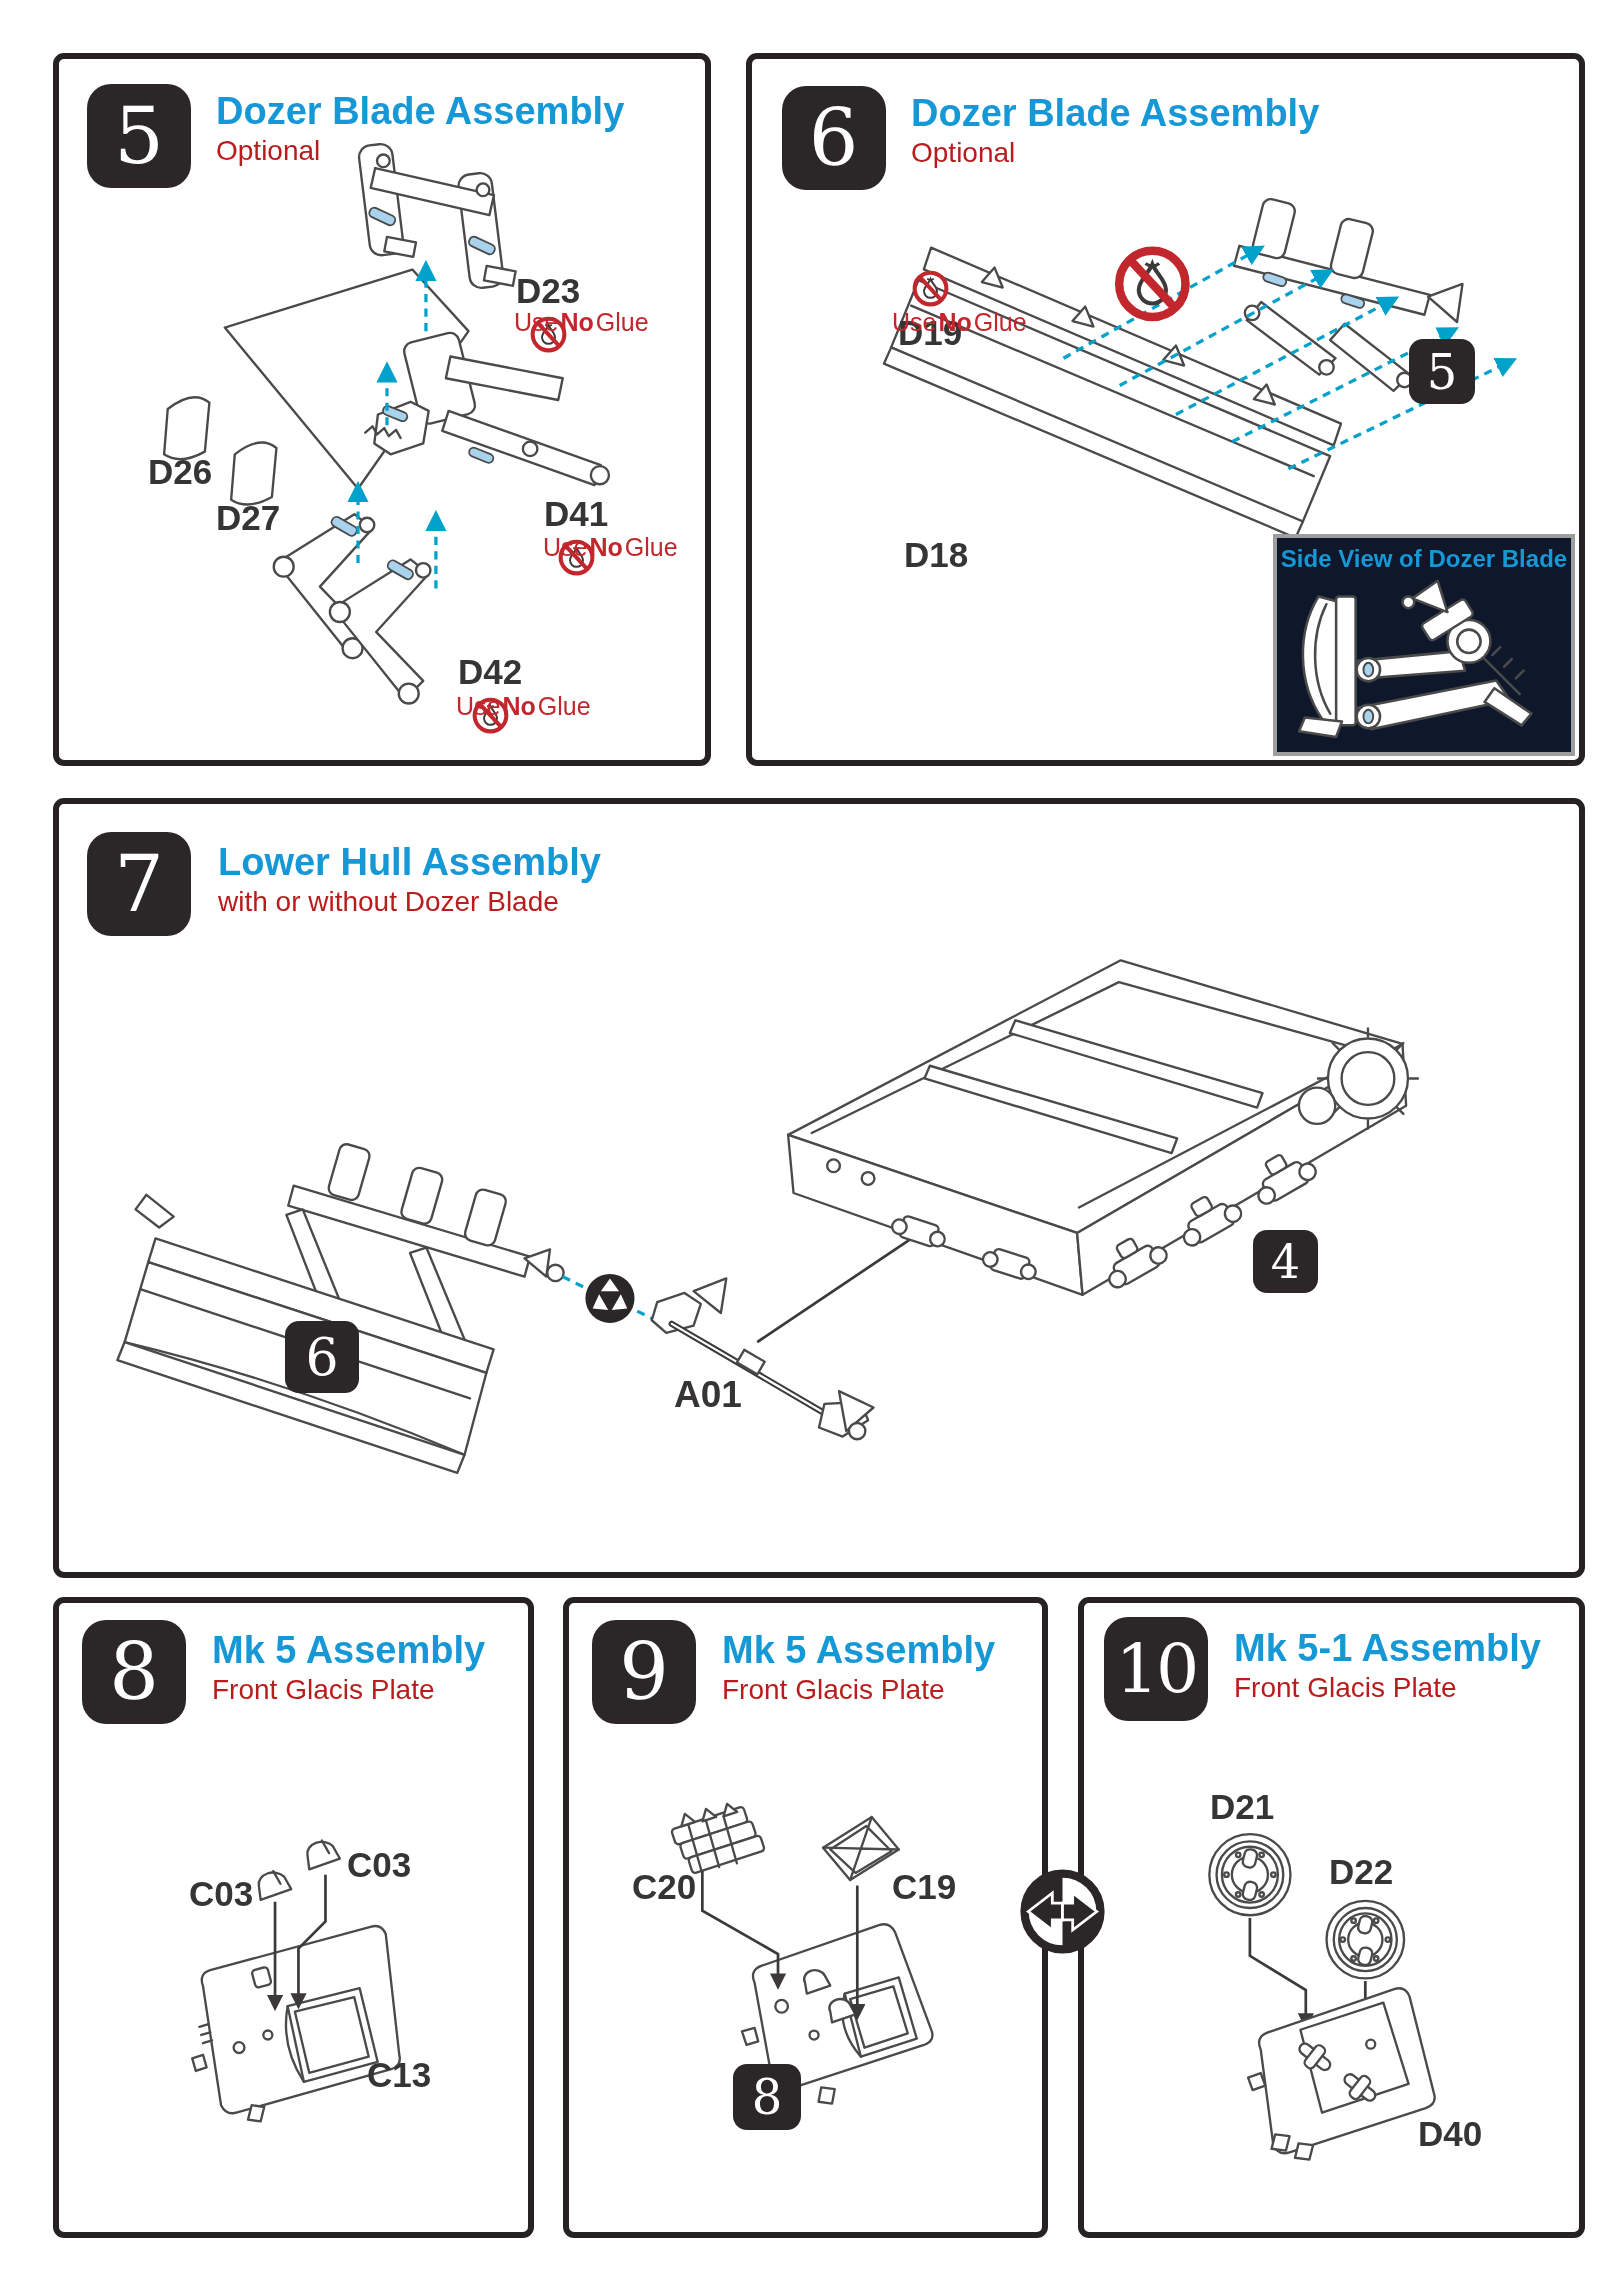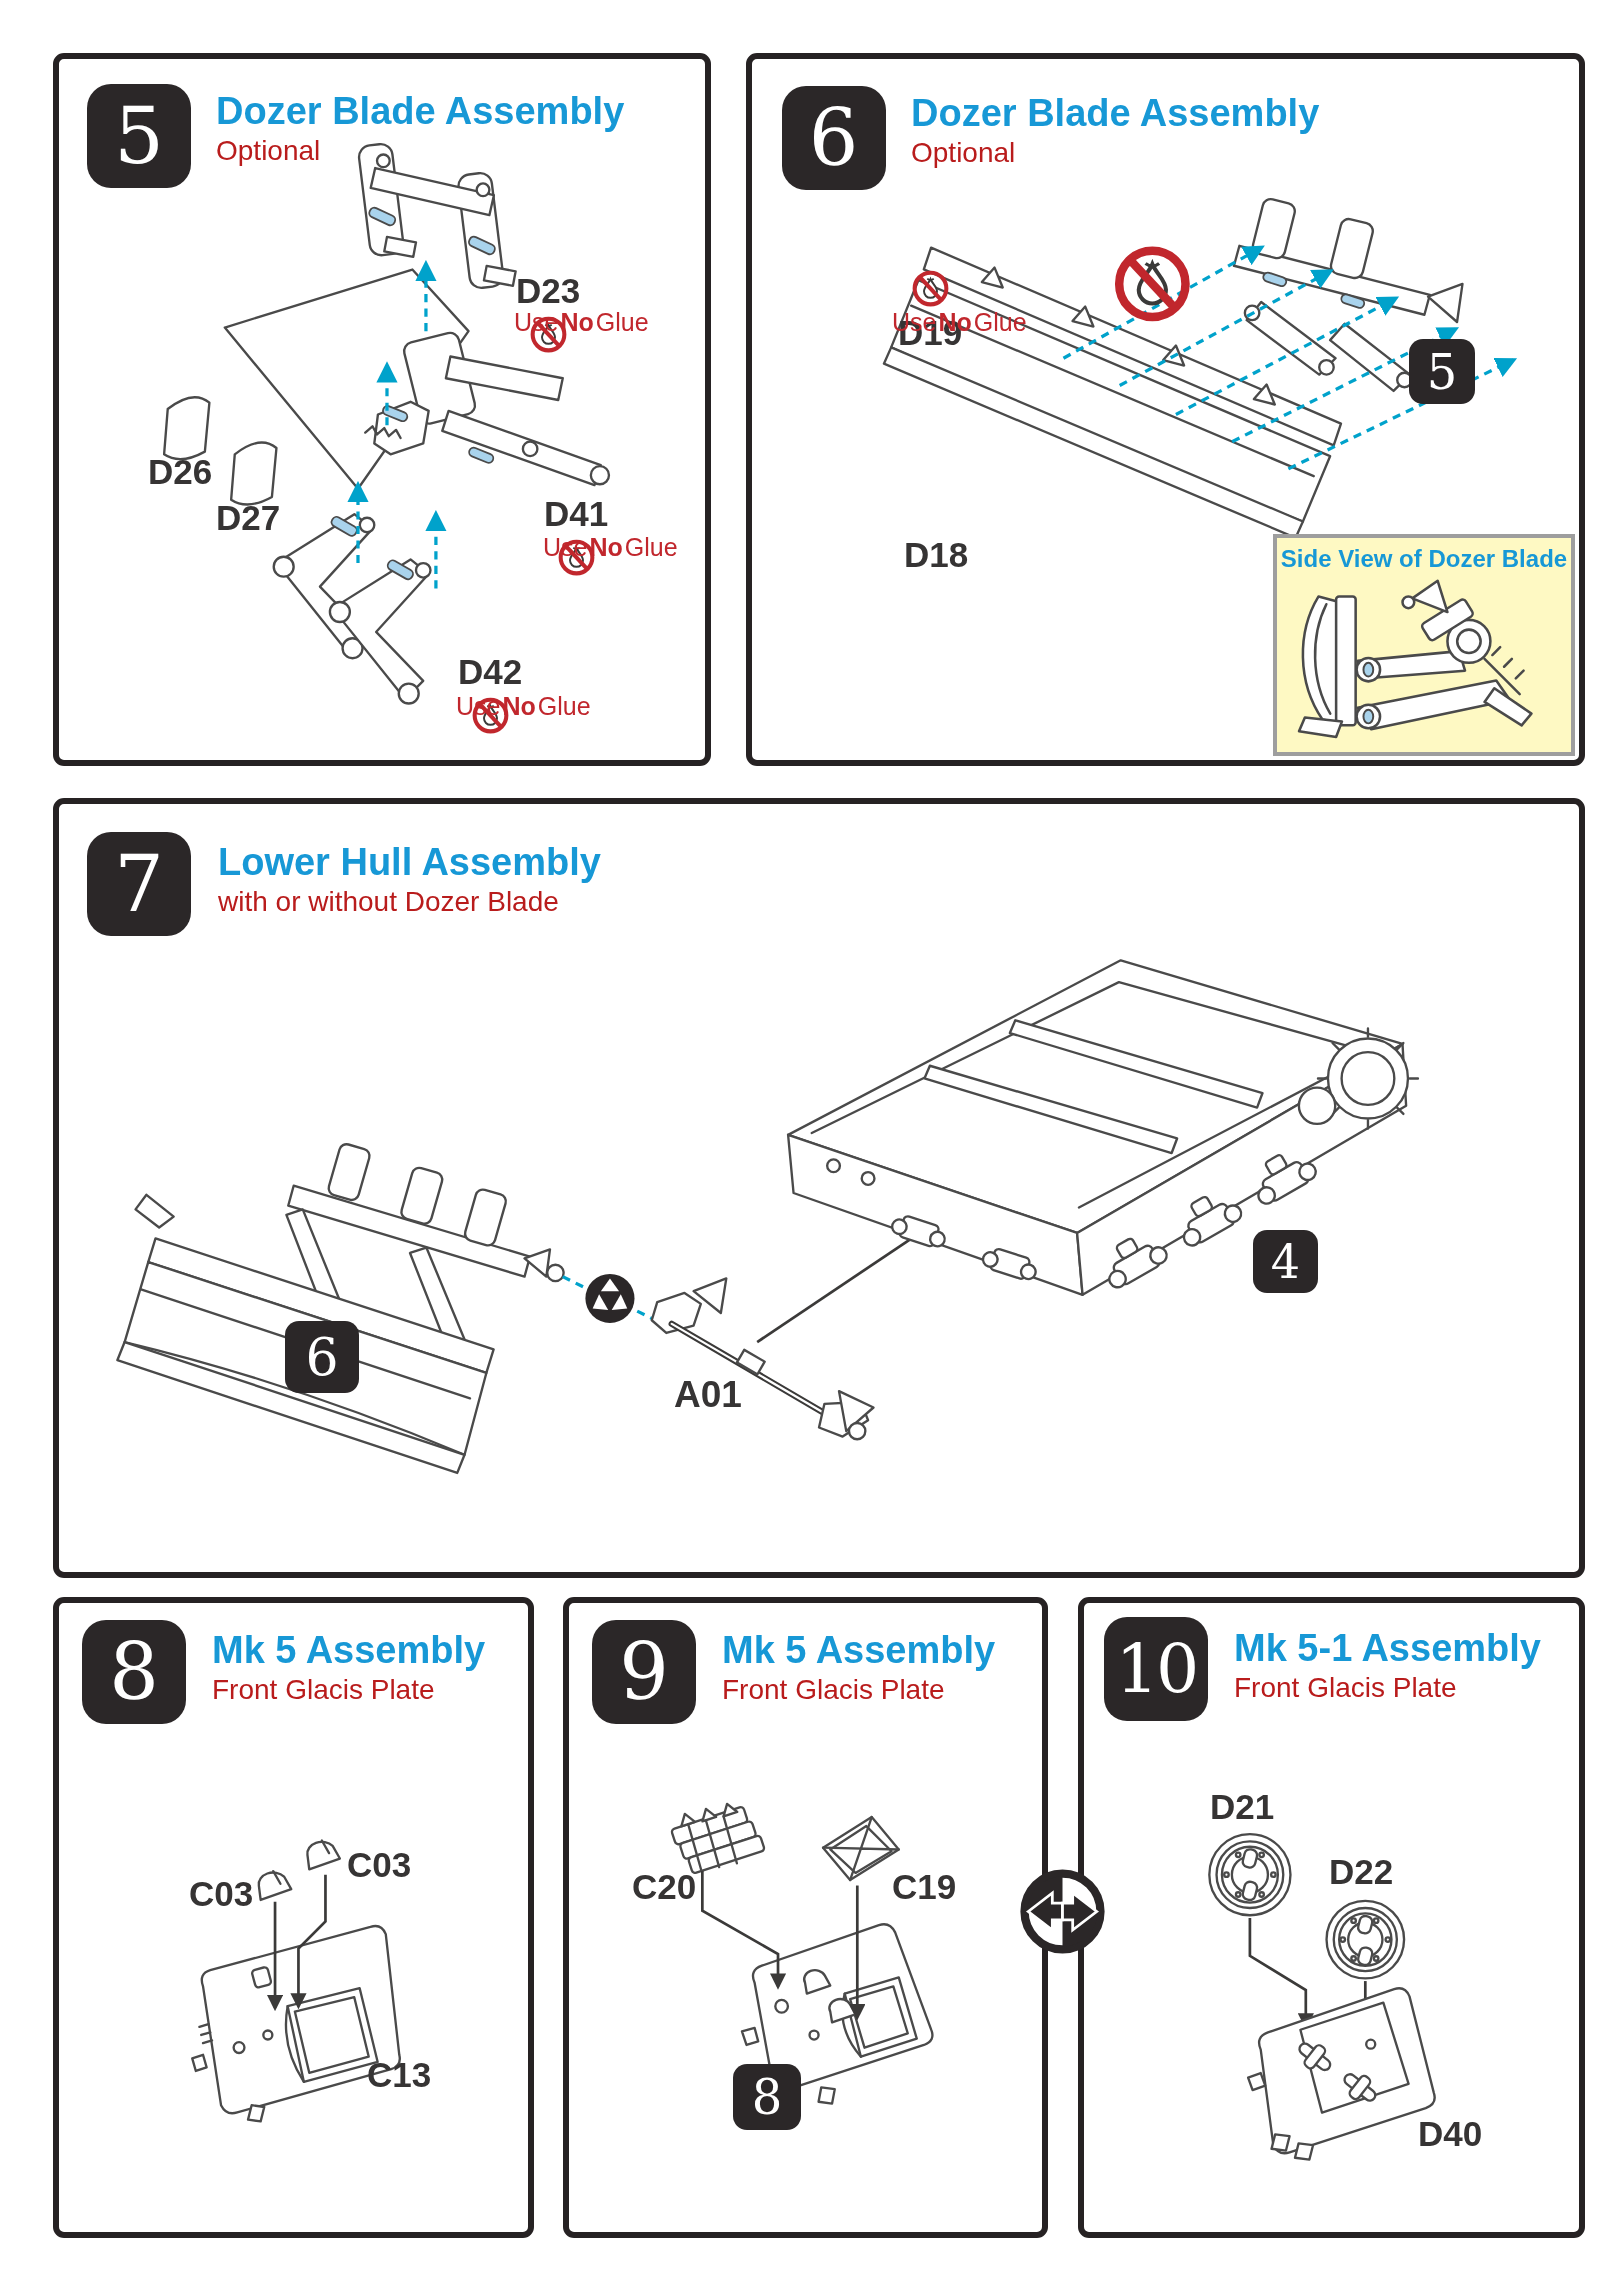--- a/index.html
+++ b/index.html
@@ -16,21 +16,21 @@
   .hgroup{position:absolute;}
   .hd-title{color:#1798d6;font-weight:bold;font-size:38px;line-height:1.12;white-space:nowrap;}
   .hd-sub{color:#b91c1c;font-size:28px;line-height:1.25;white-space:nowrap;}
 
   .plabel-row{position:absolute;display:flex;align-items:center;gap:6.5px;flex-direction:column;}
   .plabel-txt{font-weight:bold;font-size:35px;color:#363434;line-height:1;white-space:nowrap;}
   .noglue{width:39px;height:39px;flex:0 0 auto;}
   .glue-note{position:absolute;display:flex;gap:2px;color:#c1272d;font-size:25px;line-height:1;white-space:nowrap;}
   .glue-note b{font-weight:bold;}
 
-  .inset{position:absolute;border:4.6px solid #9e9e9e;background:#fef9c3;box-sizing:border-box;}
+  .inset{position:absolute;border:4.6px solid #9e9e9e;background:#0f172a;box-sizing:border-box;}
   .inset-title{color:#1798d6;font-size:24px;font-weight:600;text-align:center;margin-top:6.5px;white-space:nowrap;}
 
   
   .ln{stroke:#4a4a4a;stroke-width:2.6;fill:#fff;stroke-linejoin:round;stroke-linecap:round;}
   .ln-n{fill:none;}
   .pin{fill:#a9d3ec;stroke:#4a4a4a;stroke-width:2;}
   .dash{stroke:#00a2cb;stroke-width:3.6;fill:none;stroke-dasharray:9 7;}
   .lead{stroke:#3b3a39;stroke-width:3;fill:none;}
   .thick{stroke:#3b3a39;stroke-width:7;}
 </style>
@@ -494,21 +494,21 @@
           <rect x="-20" y="-6" width="40" height="12" rx="6"></rect>
             <rect x="-6" y="-14" width="12" height="28" rx="5"></rect>
         </g>
         <circle cx="318" cy="488" r="5"></circle>
         <path d="M212,588 l-4,16 16,2 4,-16 z"></path>
         <path d="M238,598 l-4,16 16,2 4,-16 z"></path>
         <path d="M196,520 l-14,5 5,14 14,-5 z"></path>
       </g>
     </svg>
 
-    <div class="badge badge-lg" style="left:20px;top:14px;font-size:68px;letter-spacing:-2.8px;border-radius:23px;">
+    <div class="badge badge-lg" style="left:20px;top:14px;font-size:68px;letter-spacing:-2.8px;">
       <span>10</span>
     </div>
     <div class="hgroup" style="left:150px;top:24px;">
       <div class="hd-title">Mk 5-1 Assembly</div>
       <div class="hd-sub">Front Glacis Plate</div>
     </div>
 
     <div class="plabel-row" style="left:126px;top:186px;">
       <span class="plabel-txt">D21</span>
     </div>

